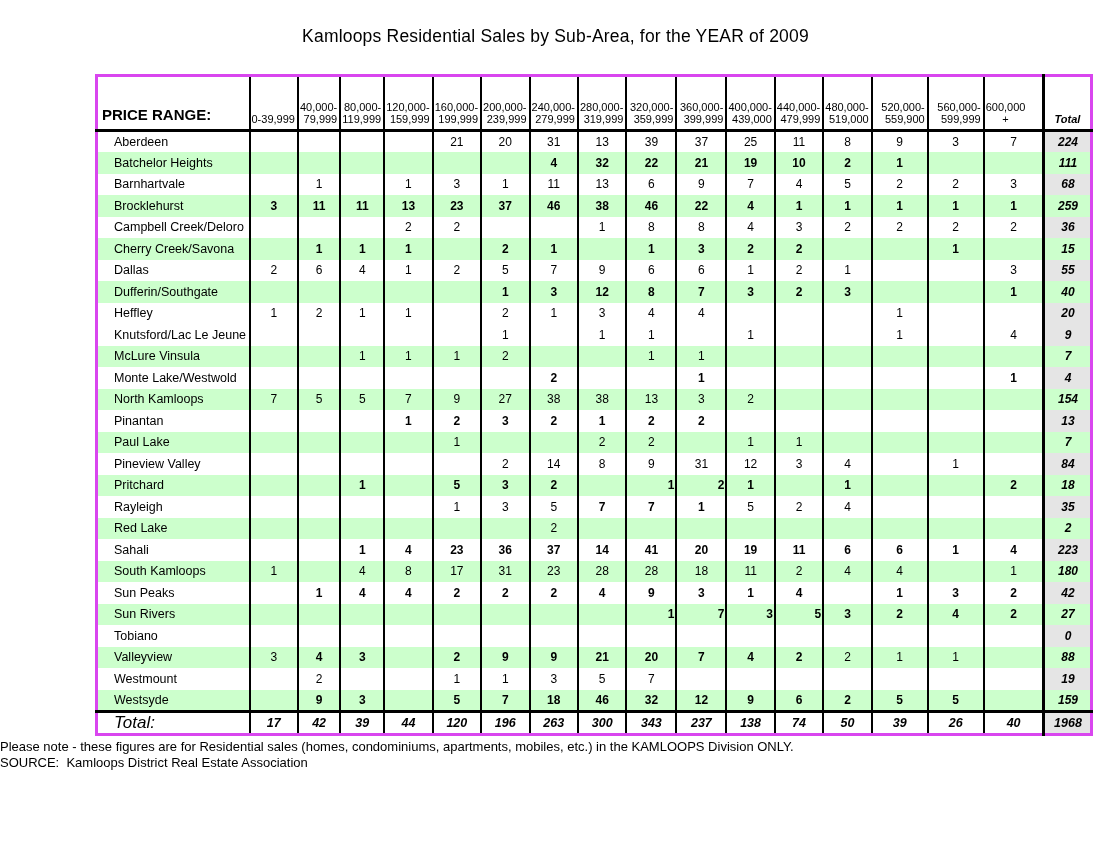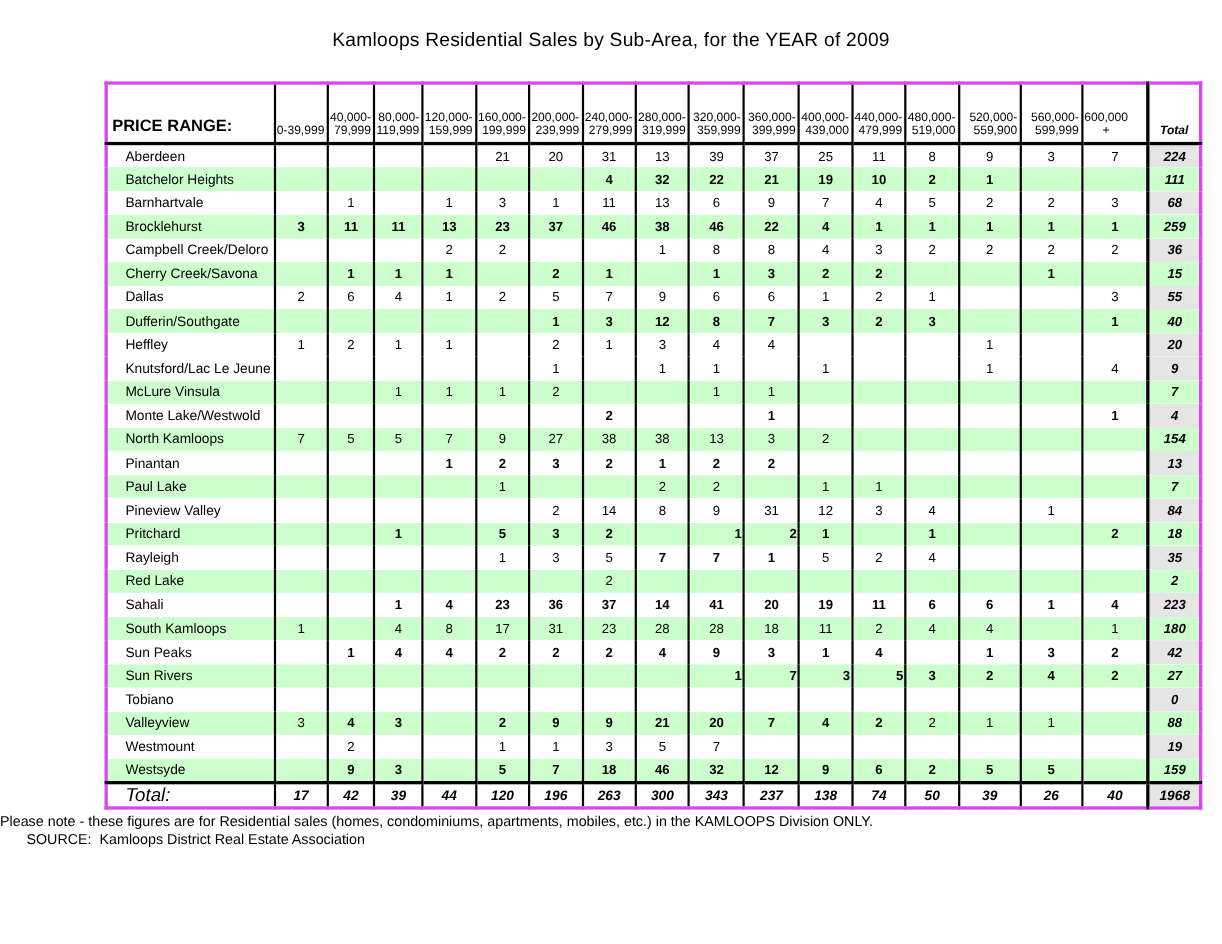--- a/index.html
+++ b/index.html
@@ -40,21 +40,21 @@
   td.rowtotal {
     background:#e5e5e5; font-weight:bold; font-style:italic; font-size:12px;
     border-left:3px solid #000;
   }
   tr.totals td {
     border-top:3px solid #000; font-weight:bold; font-style:italic;
     height:22px; font-size:12.5px;
   }
   tr.totals td.label { font-size:17px; font-weight:normal; }
   .footnote { text-align:left; font-size:13px; margin-top:3px; white-space:pre-wrap; }
-  .footnote.src { margin-top:1px;margin-left:24px; }
+  .footnote.src { margin-top:1px; }
 </style>
 </head>
 <body>
 
 <div class="title">Kamloops Residential Sales by Sub-Area, for the YEAR of 2009</div>
 
 <table class="sales">
     <colgroup>
       <col style="width: 153px;">
       <col style="width: 41px;">

